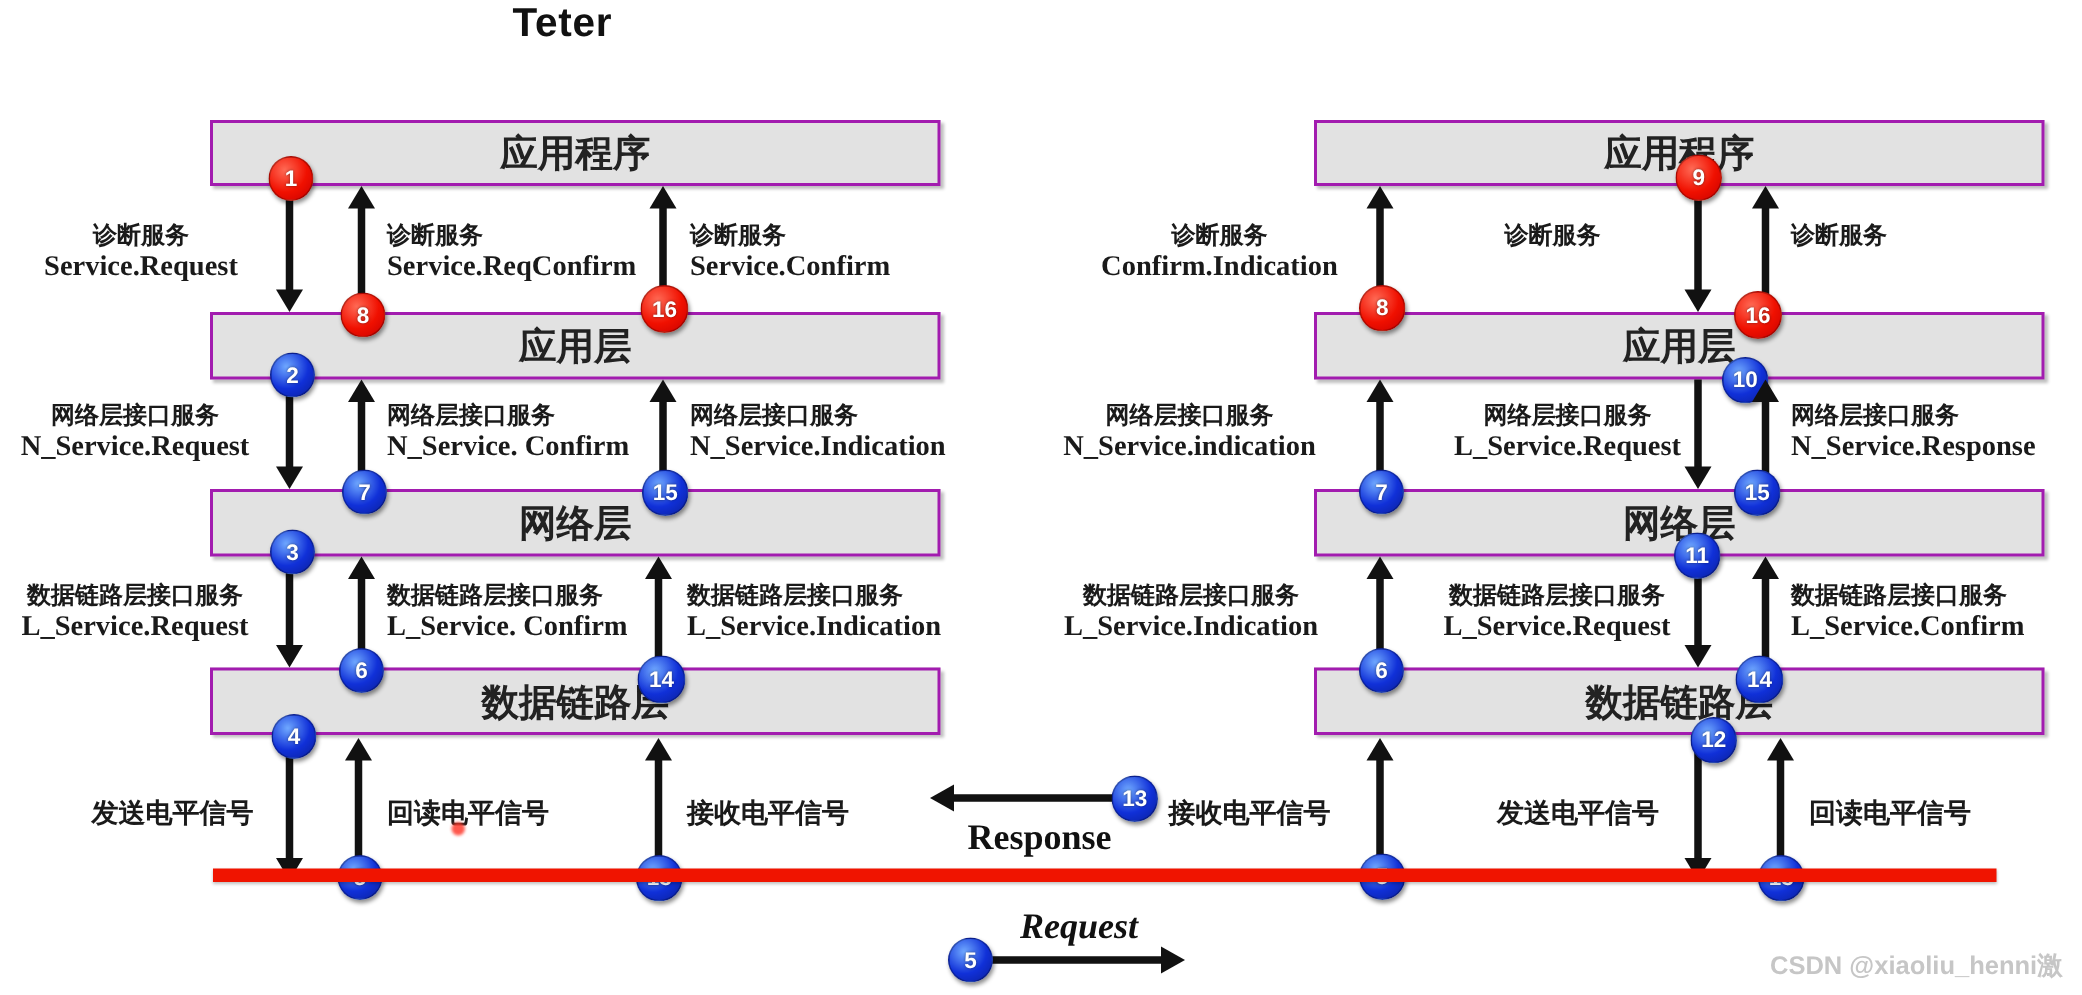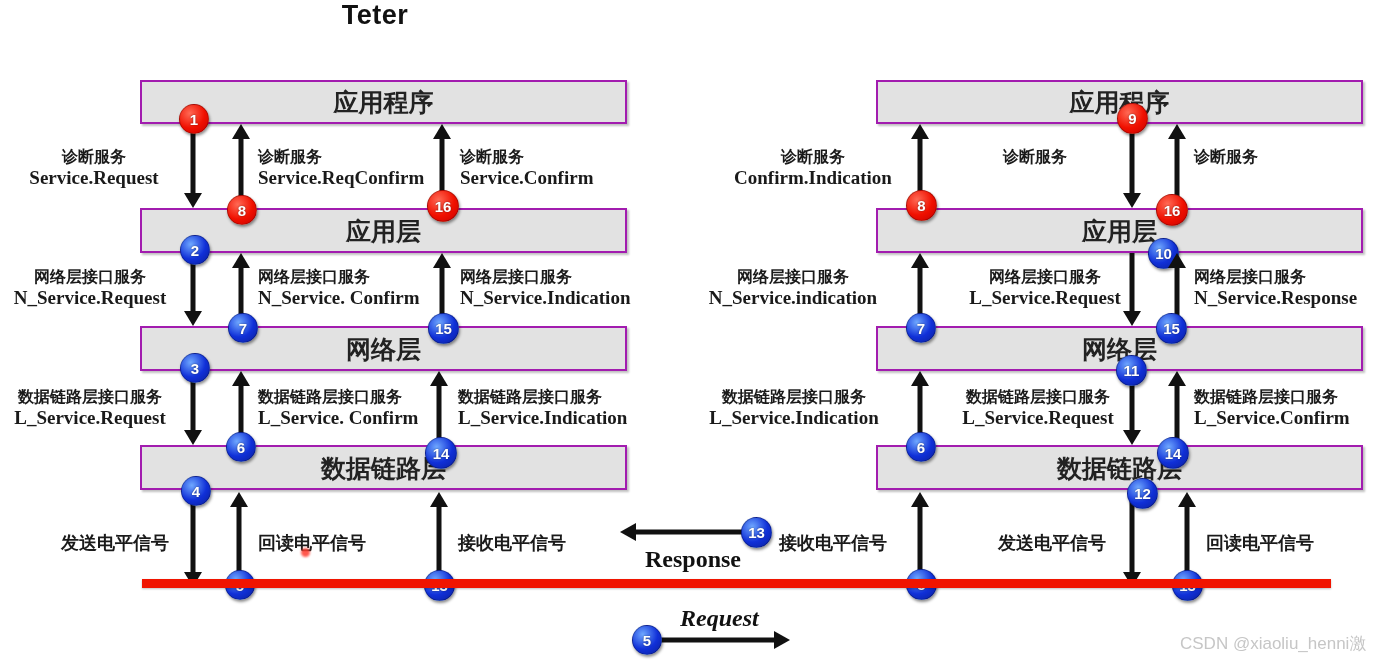--- a/index.html
+++ b/index.html
@@ -51,21 +51,21 @@
   }
   .cap .cn{display:block;font-size:16px;font-weight:bold;}
   .cap .en{display:block;font-size:19px;font-weight:bold;
            font-family:"Liberation Serif","DejaVu Serif",serif;}
   .cap.c-ctr{text-align:center;}
   .cap.c-left{text-align:left;}
   .bus{position:absolute;background:#f01400;height:9px;box-shadow:0 1px 2px rgba(0,0,0,.25);}
   .bigtxt{position:absolute;font-size:24px;font-weight:bold;color:#111;
           font-family:"Liberation Serif","DejaVu Serif",serif;}
   .wm{position:absolute;color:#c6c6c6;font-size:17px;
-      font-family:"Liberation Sans",sans-serif;white-space:nowrap;}
+      font-family:"Liberation Sans",sans-serif;white-space:nowrap;font-weight:bold;}
   .reddot{position:absolute;width:9px;height:9px;border-radius:50%;
           background:#ff3b2e;filter:blur(1px);opacity:.85;}
 </style>
 </head>
 <body>
 
 <div id="stage">
 
   <div class="ttl" style="left:250px;top:0px;width:250px;">Teter</div>
 

